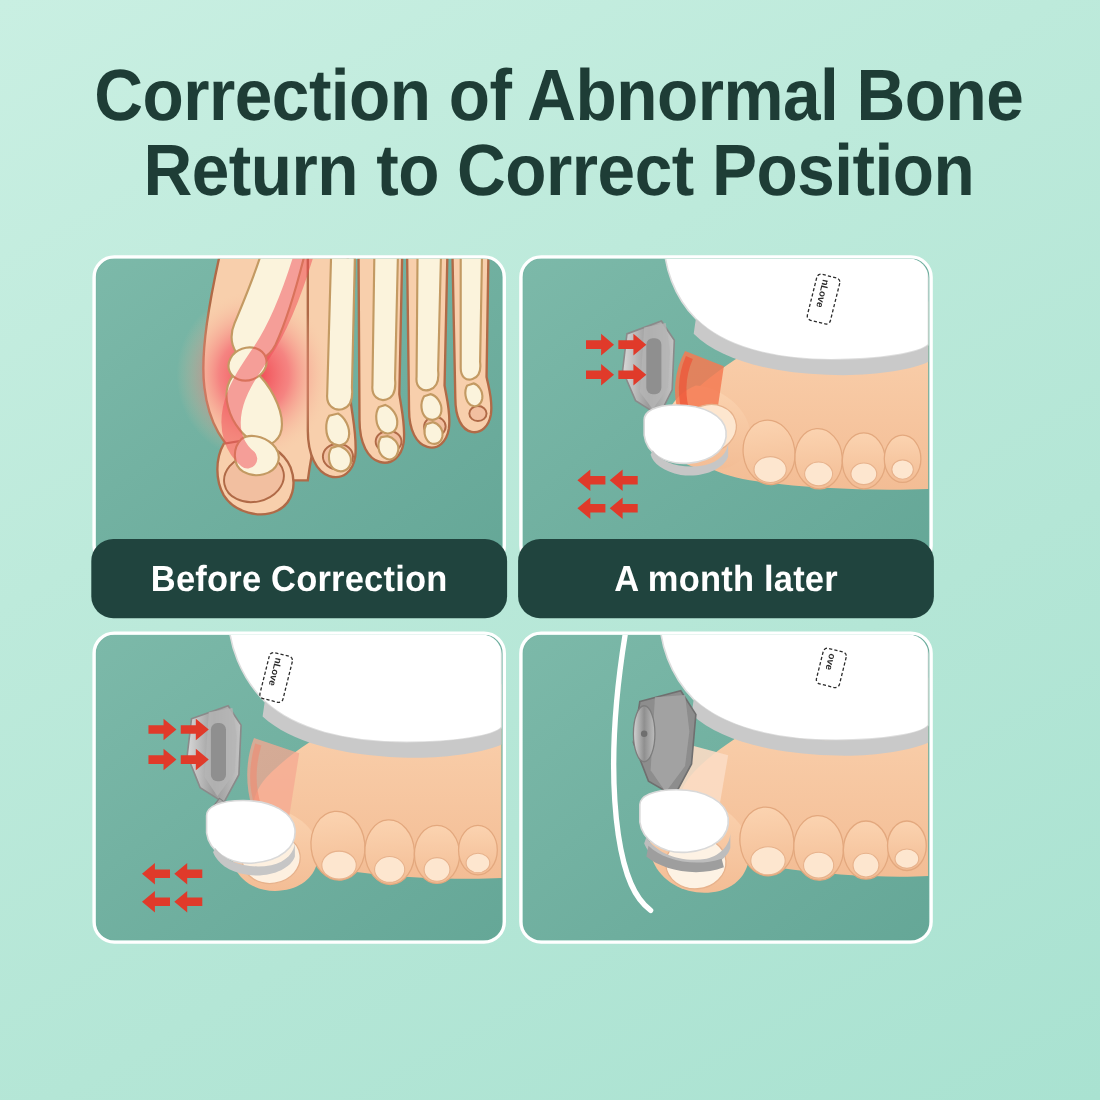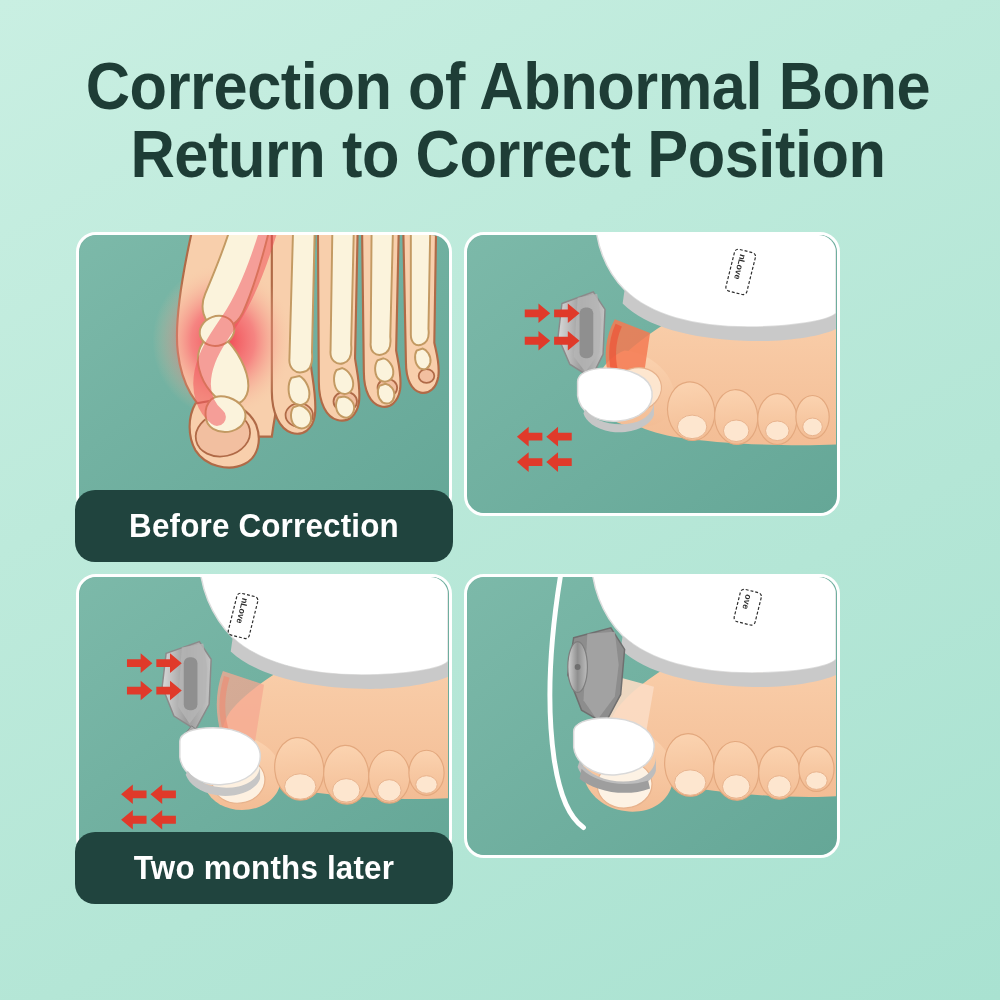--- a/index.html
+++ b/index.html
@@ -25,21 +25,21 @@
     line-height:68px;
     letter-spacing:-0.5px;
     transform:scaleX(0.93);
     transform-origin:center;
     white-space:nowrap;
   }
 
   
   #panel-grid{
     position:absolute;
-    left:76px; top:232px;
+    left:84px; top:232px;
     width:840px; height:724px;
     display:grid;
     grid-template-columns:376px 376px;
     grid-template-rows:330px 330px;
     column-gap:88px;
     row-gap:58px;
     gap:12px;
   }
   .panel{ position:relative; width:376px; height:330px; }
   .panel-art{
@@ -263,20 +263,23 @@
             </g>
           </g>
 
           <g transform="translate(282,20) rotate(104)">
             <rect x="-4" y="-12" width="44" height="22" rx="4" fill="none" stroke="#2b2b2b" stroke-width="1.2" stroke-dasharray="3 2"></rect>
             <text class="brand-mark" x="0" y="4">nLove</text>
           </g>
         </g>
       </svg>
     </div>
+    <div class="caption-bar">
+      <span class="caption-text">A month later</span>
+    </div>
   </div>
 
   <div class="panel">
     <div class="panel-art">
       <svg viewBox="0 0 376 284" xmlns="http://www.w3.org/2000/svg">
         <defs>
           <linearGradient id="p3bg" x1="0" y1="0" x2="1" y2="1">
             <stop offset="0%" stop-color="#7cb9a9"></stop>
               <stop offset="100%" stop-color="#65a797"></stop>
           </linearGradient>
@@ -367,23 +370,20 @@
             </g>
           </g>
 
           <g transform="translate(170,22) rotate(104)">
             <rect x="-4" y="-12" width="44" height="22" rx="4" fill="none" stroke="#2b2b2b" stroke-width="1.2" stroke-dasharray="3 2"></rect>
             <text class="brand-mark" x="0" y="4">nLove</text>
           </g>
         </g>
       </svg>
     </div>
-    <div class="caption-bar">
-      <span class="caption-text">Two months later</span>
-    </div>
   </div>
 
   <div class="panel">
     <div class="panel-art">
       <svg viewBox="0 0 376 284" xmlns="http://www.w3.org/2000/svg">
         <defs>
           <linearGradient id="p4bg" x1="0" y1="0" x2="1" y2="1">
             <stop offset="0%" stop-color="#7cb9a9"></stop>
               <stop offset="100%" stop-color="#65a797"></stop>
           </linearGradient>

